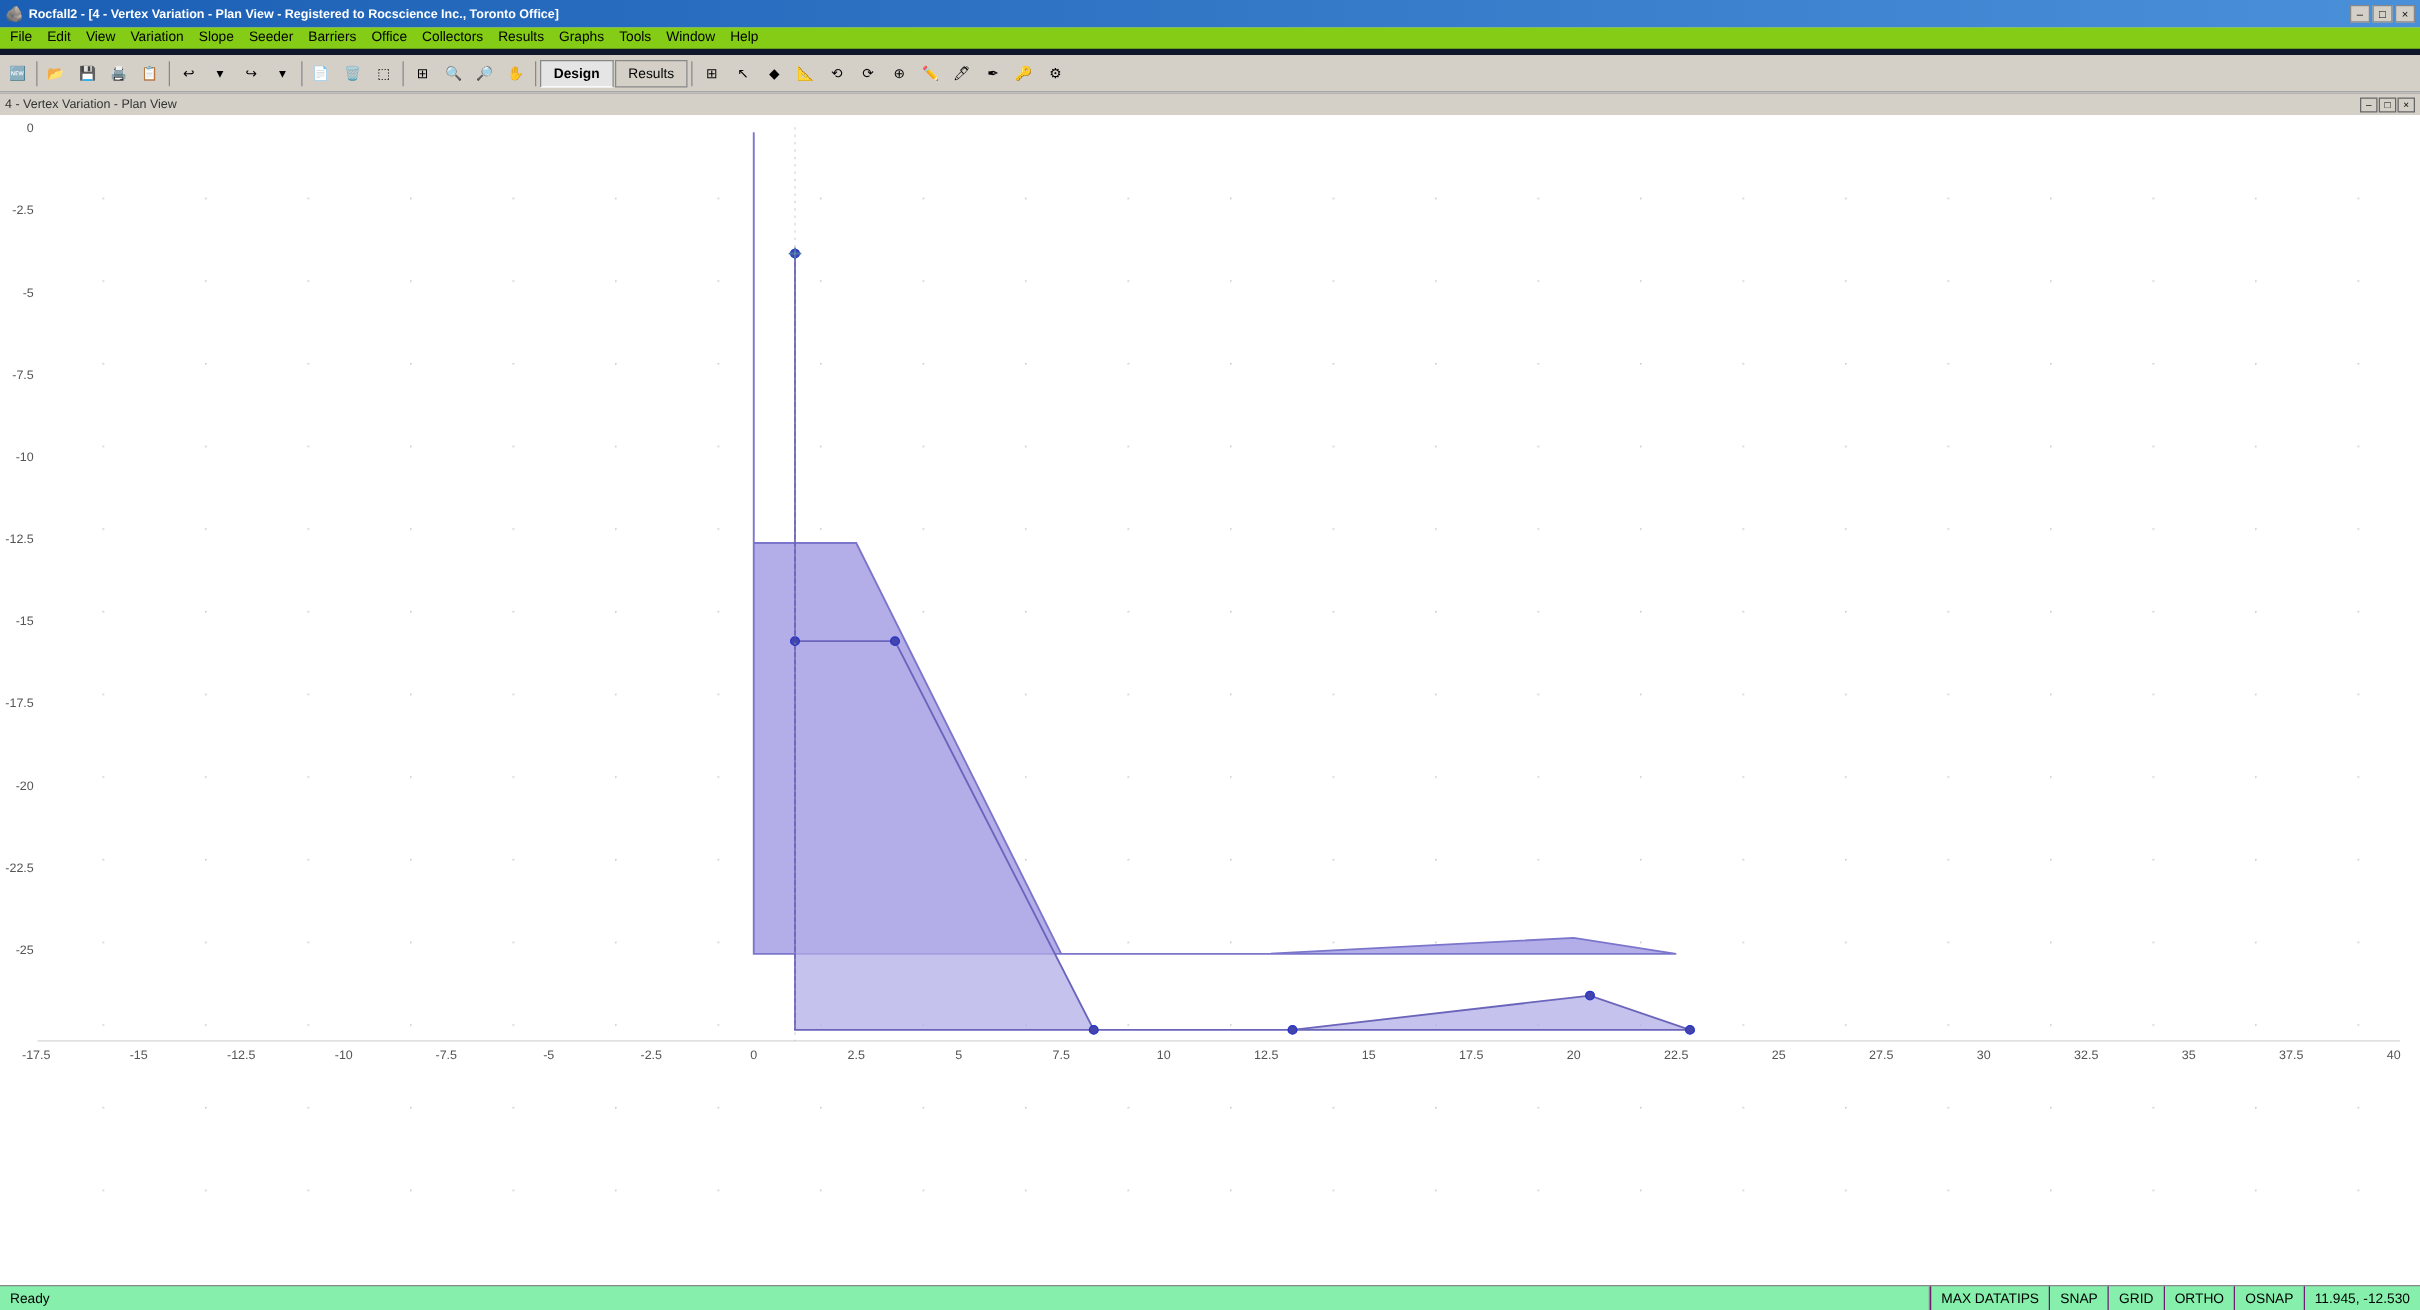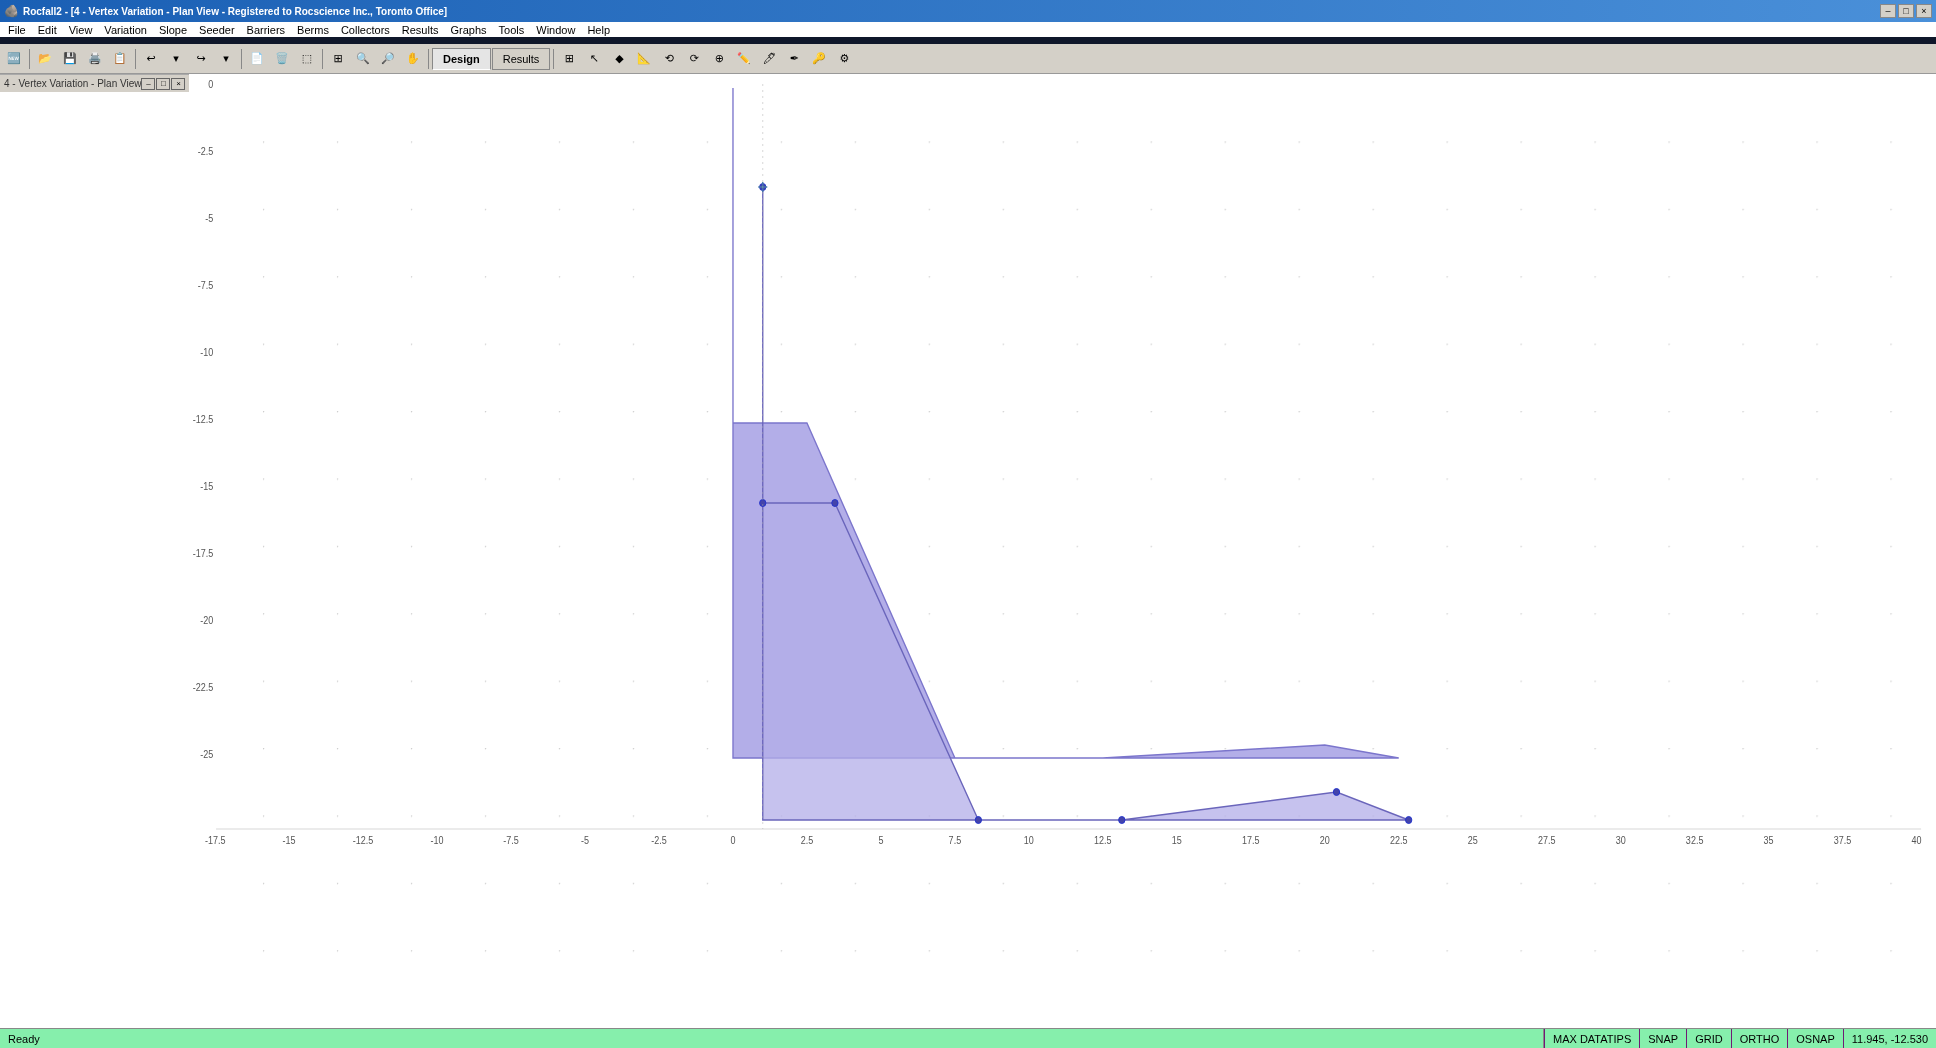--- a/index.html
+++ b/index.html
@@ -25,25 +25,25 @@
       border: 1px solid #888;
       font-size: 9px;
       cursor: pointer;
       display: flex; align-items: center; justify-content: center;
       color: #000;
     }
 
     
     .menu-bar {
       height: 22px;
-      background: #ffffff;
-      display: flex;
-      align-items: center;
+      background: #84cc16;
+      display: flex;
+      align-items: flex-start;
       padding: 0 2px;
-      border-bottom: 7px solid #0f172a;
+      border-bottom: 5px solid #0f172a;
     }
     .menu-item {
       padding: 2px 6px;
       cursor: pointer;
       font-size: 11px;
       color: #000;
     }
 
     
     .toolbar {
@@ -77,20 +77,21 @@
 
     
     .inner-window {
       position: absolute;
       top: 74px;
       left: 0;
       right: 0;
       bottom: 20px;
       background: white;
       display: flex;
+      flex-direction: column;
     }
     .inner-title-bar {
       height: 18px;
       background: #d4d0c8;
       display: flex;
       align-items: center;
       justify-content: space-between;
       padding: 0 4px;
       border-top: 1px solid #aaa;
       font-size: 10px;
@@ -164,21 +165,21 @@
 </div>
 
 <div class="menu-bar">
   <span class="menu-item">File</span>
   <span class="menu-item">Edit</span>
   <span class="menu-item">View</span>
   <span class="menu-item">Variation</span>
   <span class="menu-item">Slope</span>
   <span class="menu-item">Seeder</span>
   <span class="menu-item">Barriers</span>
-  <span class="menu-item">Berms</span>
+  <span class="menu-item">Office</span>
   <span class="menu-item">Collectors</span>
   <span class="menu-item">Results</span>
   <span class="menu-item">Graphs</span>
   <span class="menu-item">Tools</span>
   <span class="menu-item">Window</span>
   <span class="menu-item">Help</span>
 </div>
 
 <div class="toolbar">
 

